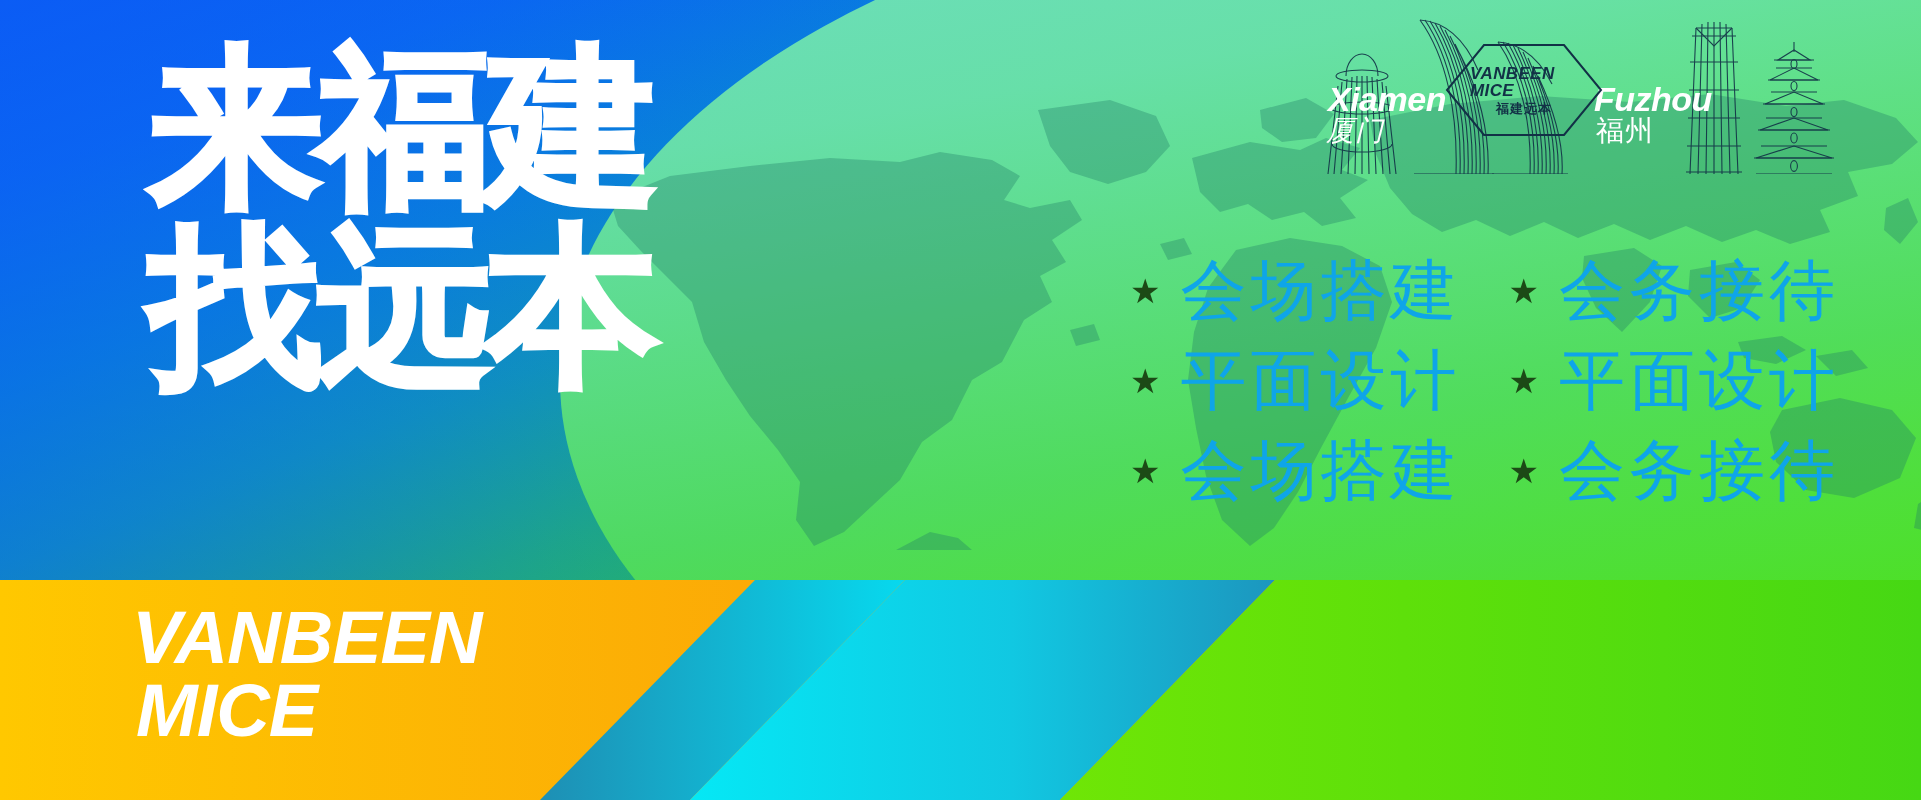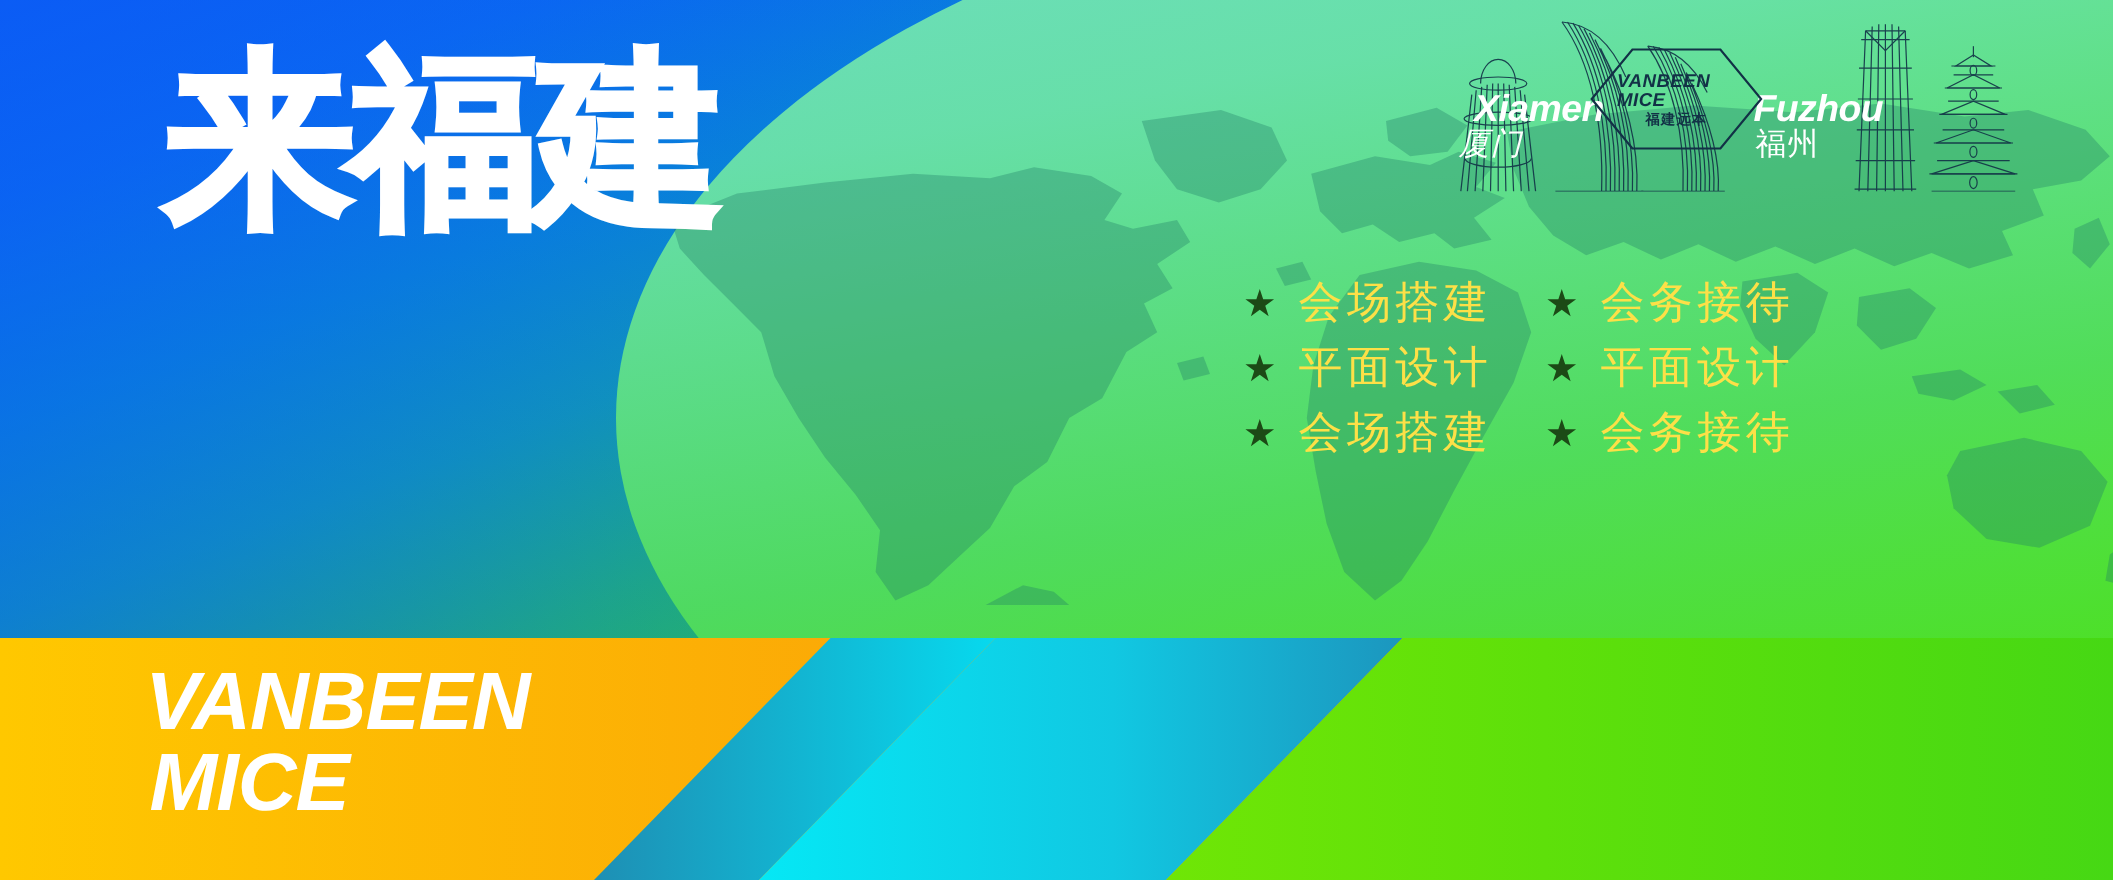--- a/index.html
+++ b/index.html
@@ -92,24 +92,24 @@
     align-items:center;
     gap:20px;
   }
   .svc-star {
     color:#1C4A16;
     font-size:34px;
     line-height:1;
     flex:0 0 auto;
   }
   .svc-label {
-    color:#fde047;
+    color:#0ea5e9;
     font-family:"Liberation Sans","DejaVu Sans",sans-serif;
     font-weight:300;
-    font-size:40px;
+    font-size:66px;
     line-height:1.18;
     letter-spacing:4px;
     white-space:nowrap;
   }
 
   
   .citybar {
     position:absolute;
     left:1298px; top:4px;
     width:600px; height:170px;
@@ -127,21 +127,21 @@
     font-weight:700;
     font-style:italic;
     font-size:34px;
     letter-spacing:-0.5px;
   }
   .city-cn {
     font-weight:400;
     font-size:28px;
     letter-spacing:1px;
   }
-  #xiamen-en { left:42px; top:78px;text-align:center; }
+  #xiamen-en { left:30px; top:78px;text-align:center; }
   #xiamen-cn { left:28px; top:113px;font-style:italic; }
   #fuzhou-en { left:296px; top:78px; }
   #fuzhou-cn { left:298px; top:113px; }
 
   .hex-badge {
     position:absolute;
     left:146px; top:38px;
     width:160px; height:96px;
     z-index:8;
   }
@@ -243,20 +243,21 @@
         <path d="M1318 424 L1330 416 L1330 452 L1314 448 Z"></path>
 
         <path d="M560 164 L584 158 L592 174 L568 180 Z"></path>
         <path d="M470 250 L494 244 L500 260 L476 266 Z"></path>
       </g>
     </svg>
   </div>
 
   <div class="headline">
     <div class="hl-line l1">来福建</div>
+    <div class="hl-line l2">找远本</div>
   </div>
 
   <div class="services">
     <div class="svc-item">
       <span class="svc-star">★</span>
       <span class="svc-label">会场搭建</span>
     </div>
     <div class="svc-item">
       <span class="svc-star">★</span>
       <span class="svc-label">会务接待</span>

